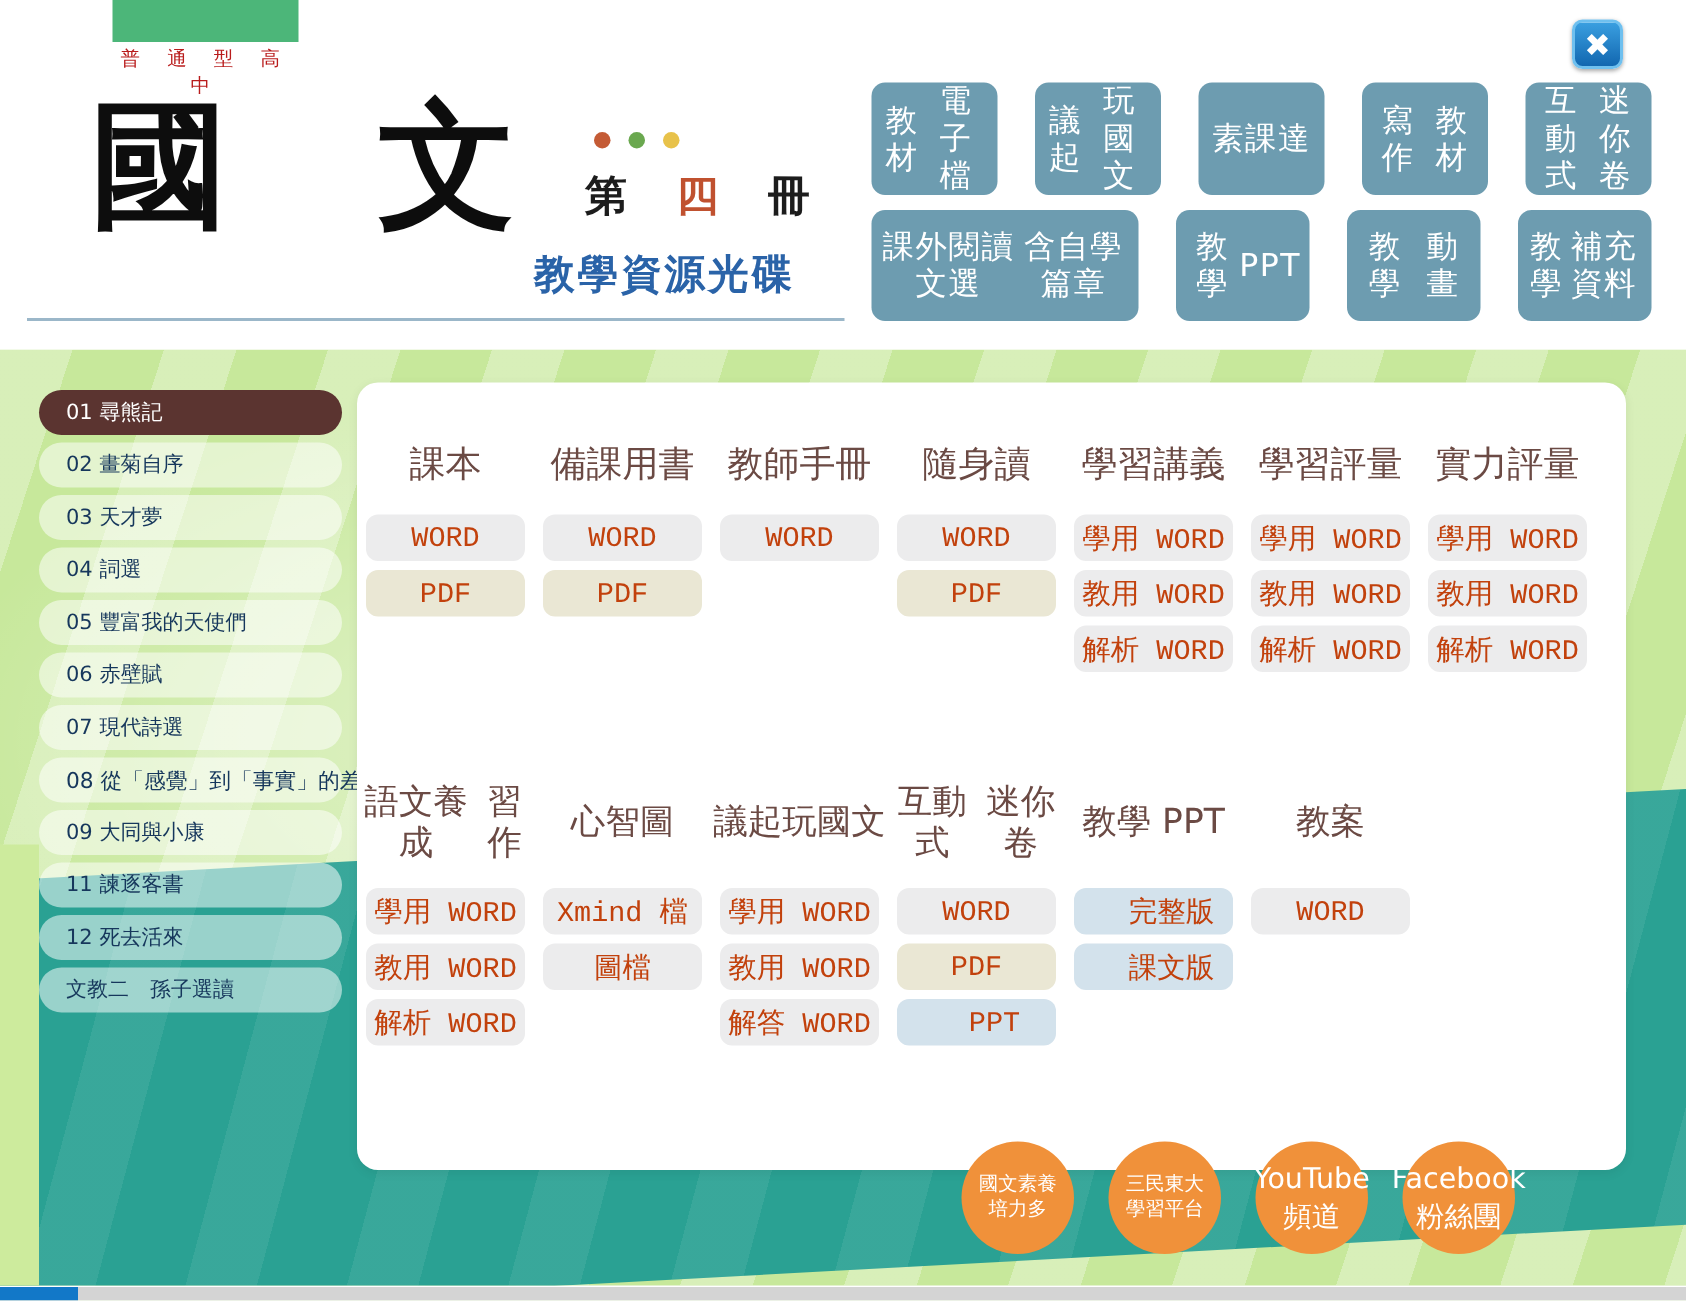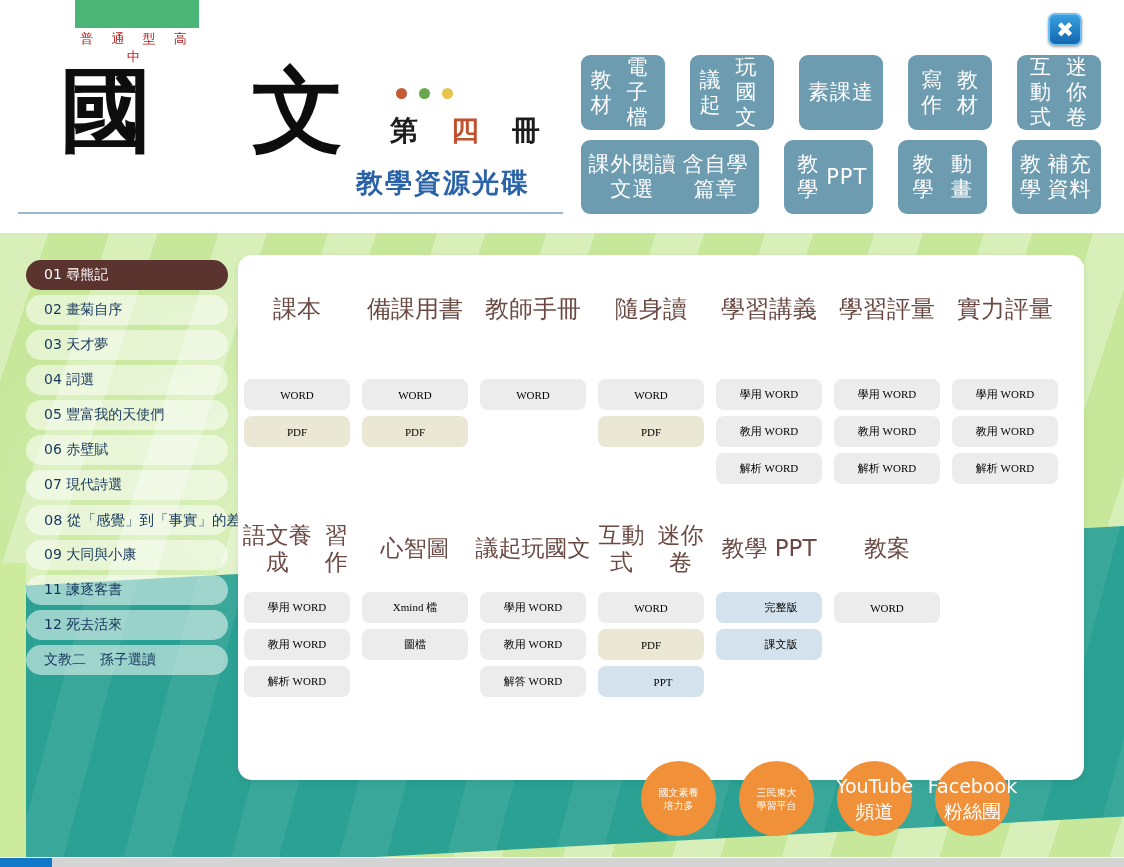--- a/index.html
+++ b/index.html
@@ -128,45 +128,45 @@
     box-shadow:0 2px 7px rgba(0,0,0,.07);
   }
   .grid { position:absolute; display:flex; }
   .col { display:flex; flex-direction:column; align-items:center; }
   .col-head {
     color:#6b4a44; font-weight:400; text-align:center; line-height:1.18;
     font-family:"DejaVu Sans","Liberation Sans",sans-serif;
   }
   .chip {
     border-radius:8px; display:flex; align-items:center; justify-content:center;
-    font-size:11px; color:#000000; cursor:pointer; white-space:nowrap;
-    margin-bottom:6px; font-family:Liberation Serif, serif;
+    font-size:19px; color:#c2410c; cursor:pointer; white-space:nowrap;
+    margin-bottom:6px; font-family:Liberation Mono, monospace;
   }
   .chip.gray { background:#ececed; }
   .chip.beige{ background:#eae7d4; }
   .chip.blue { background:#d3e2ec;padding-left:24px; }
 
   
   #sec1 { left:0; top:40px; width:846px; }
   #sec1 .col-head { font-size:24px; height:34px; }
   #sec1 .chip { width:106px; height:31px; }
-  #sec1 .col { width:118px;gap:36px; }
+  #sec1 .col { width:118px; }
 
   
   #sec2 { left:0; top:265px; width:846px; }
   #sec2 .col-head { font-size:23px; height:58px; display:flex; align-items:center; justify-content:center;}
   #sec2 .chip { width:106px; height:31px; }
   #sec2 .col { width:118px; }
 
   
   #circles { position:absolute; left:641px; top:761px; display:flex; gap:23px; z-index:6; }
   .circle {
     width:75px; height:75px; border-radius:50%; background:#f0913a;
     display:flex; flex-direction:column; align-items:center; justify-content:center;
-    color:#fff; font-size:10px; line-height:1.3; text-align:center; cursor:pointer;
+    color:#fff; font-size:13px; line-height:1.3; text-align:center; cursor:pointer;
     font-family:"DejaVu Sans","Liberation Sans",sans-serif;
   }
   .circle.small { font-size:19px;text-align:center; }
 
   
   #scrollbar-track {
     position:absolute; left:0; top:858px; width:1124px; height:9px; background:#d4d4d4; z-index:9;
   }
   #scrollbar-thumb {
     position:absolute; left:0; top:858px; width:52px; height:9px; background:#1278c8; z-index:10; cursor:pointer;

